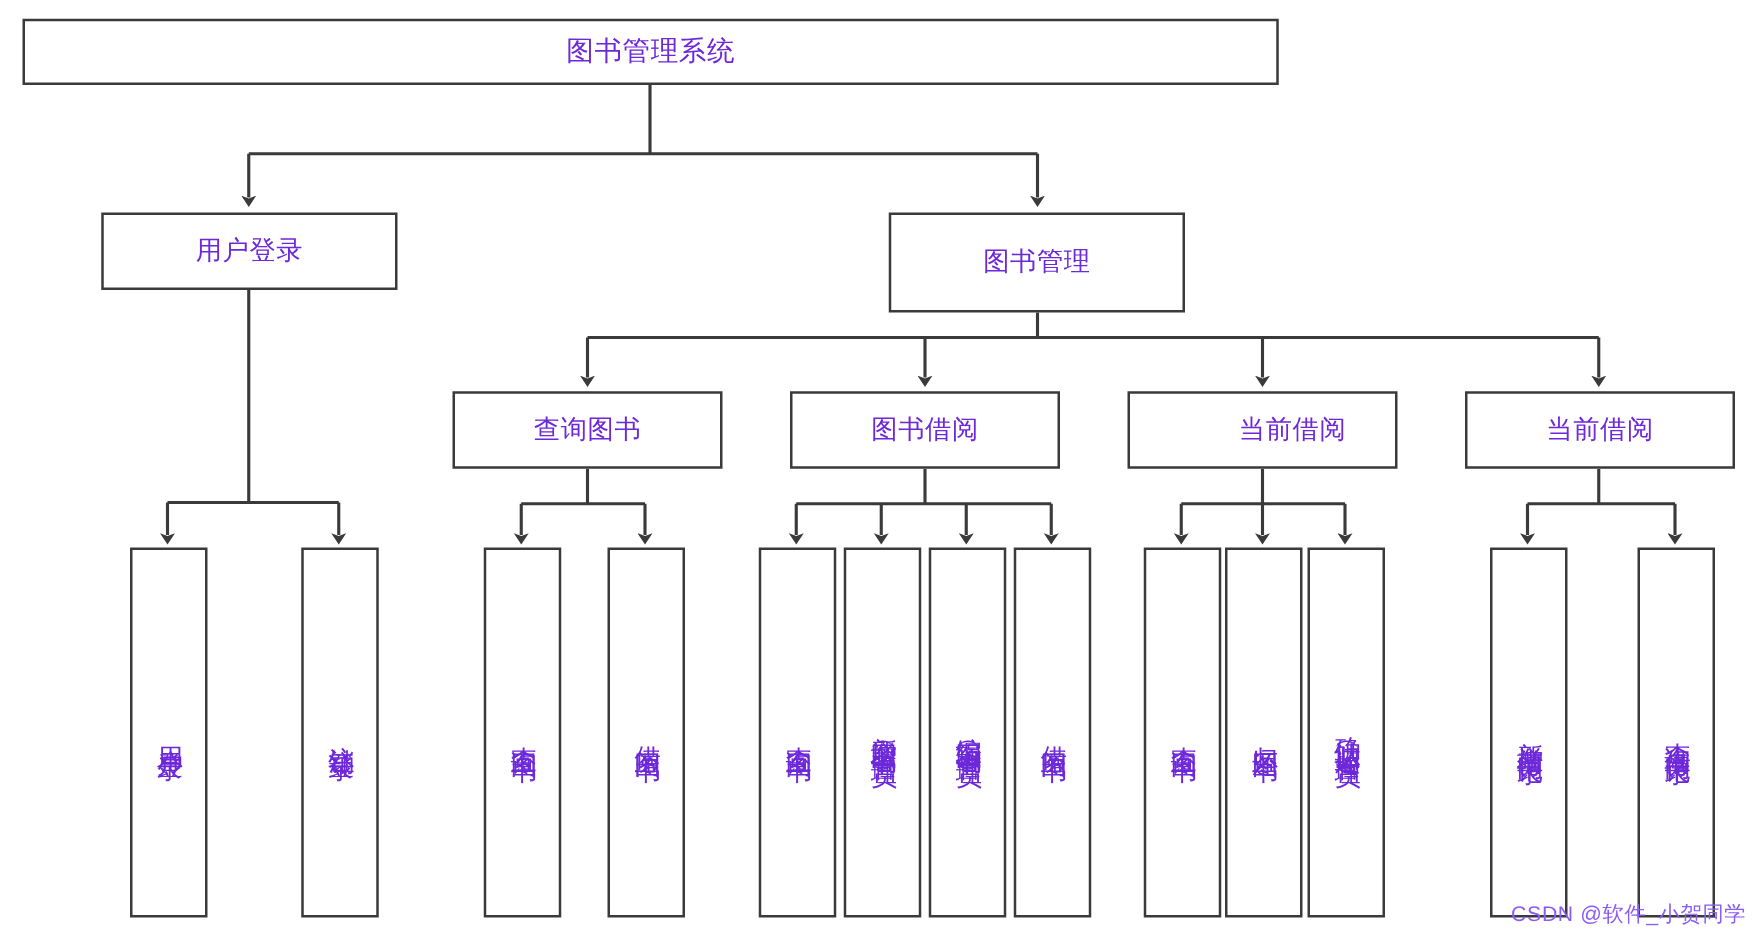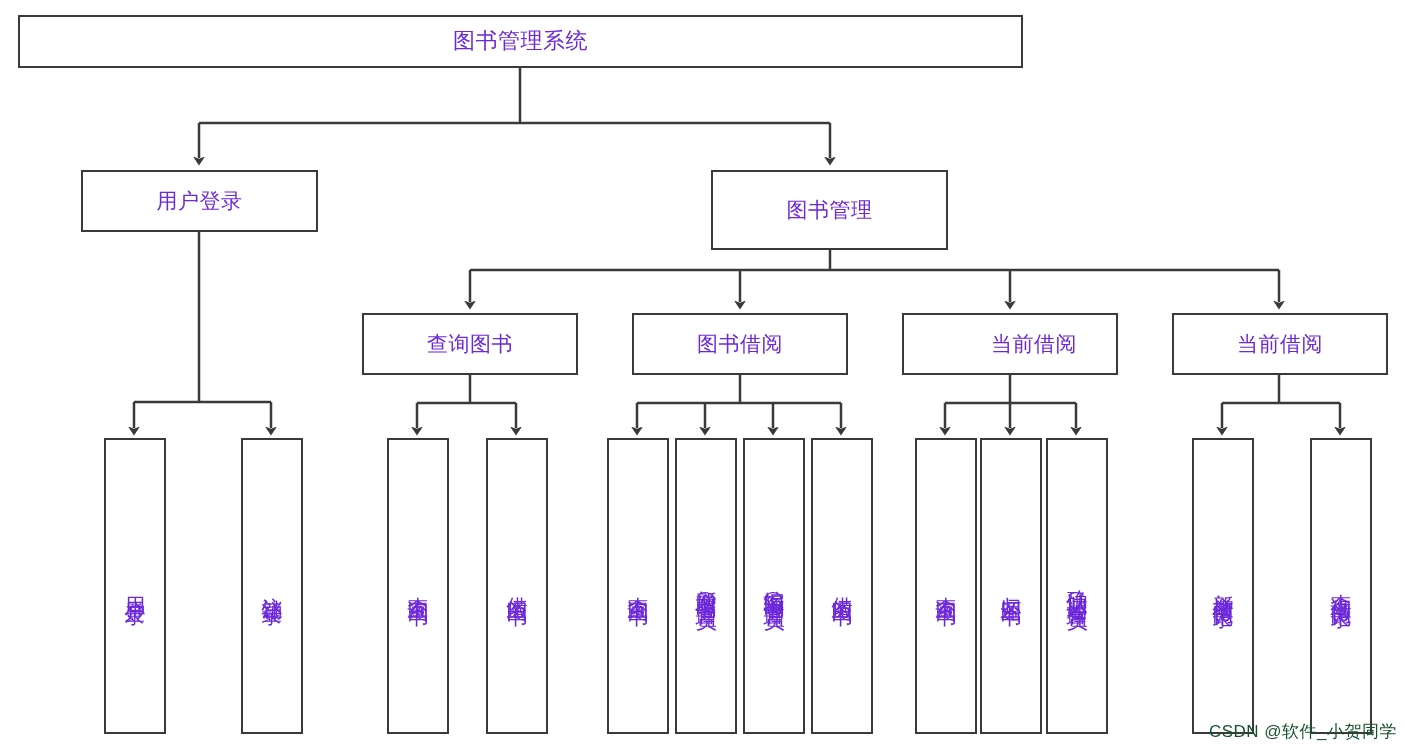--- a/index.html
+++ b/index.html
@@ -49,21 +49,21 @@
     white-space: nowrap;
   }
   .root {
     font-size: 22px;
   }
   .watermark {
     position: absolute;
     right: 8px;
     bottom: 4px;
     font-size: 17px;
-    color: #14532d;
+    color: #8b5cf6;
     white-space: nowrap;
     letter-spacing: 0.5px;
   }
 </style>
 </head>
 <body>
 
 <div id="canvas">
 
   <svg class="wires" viewBox="0 0 1405 747">

